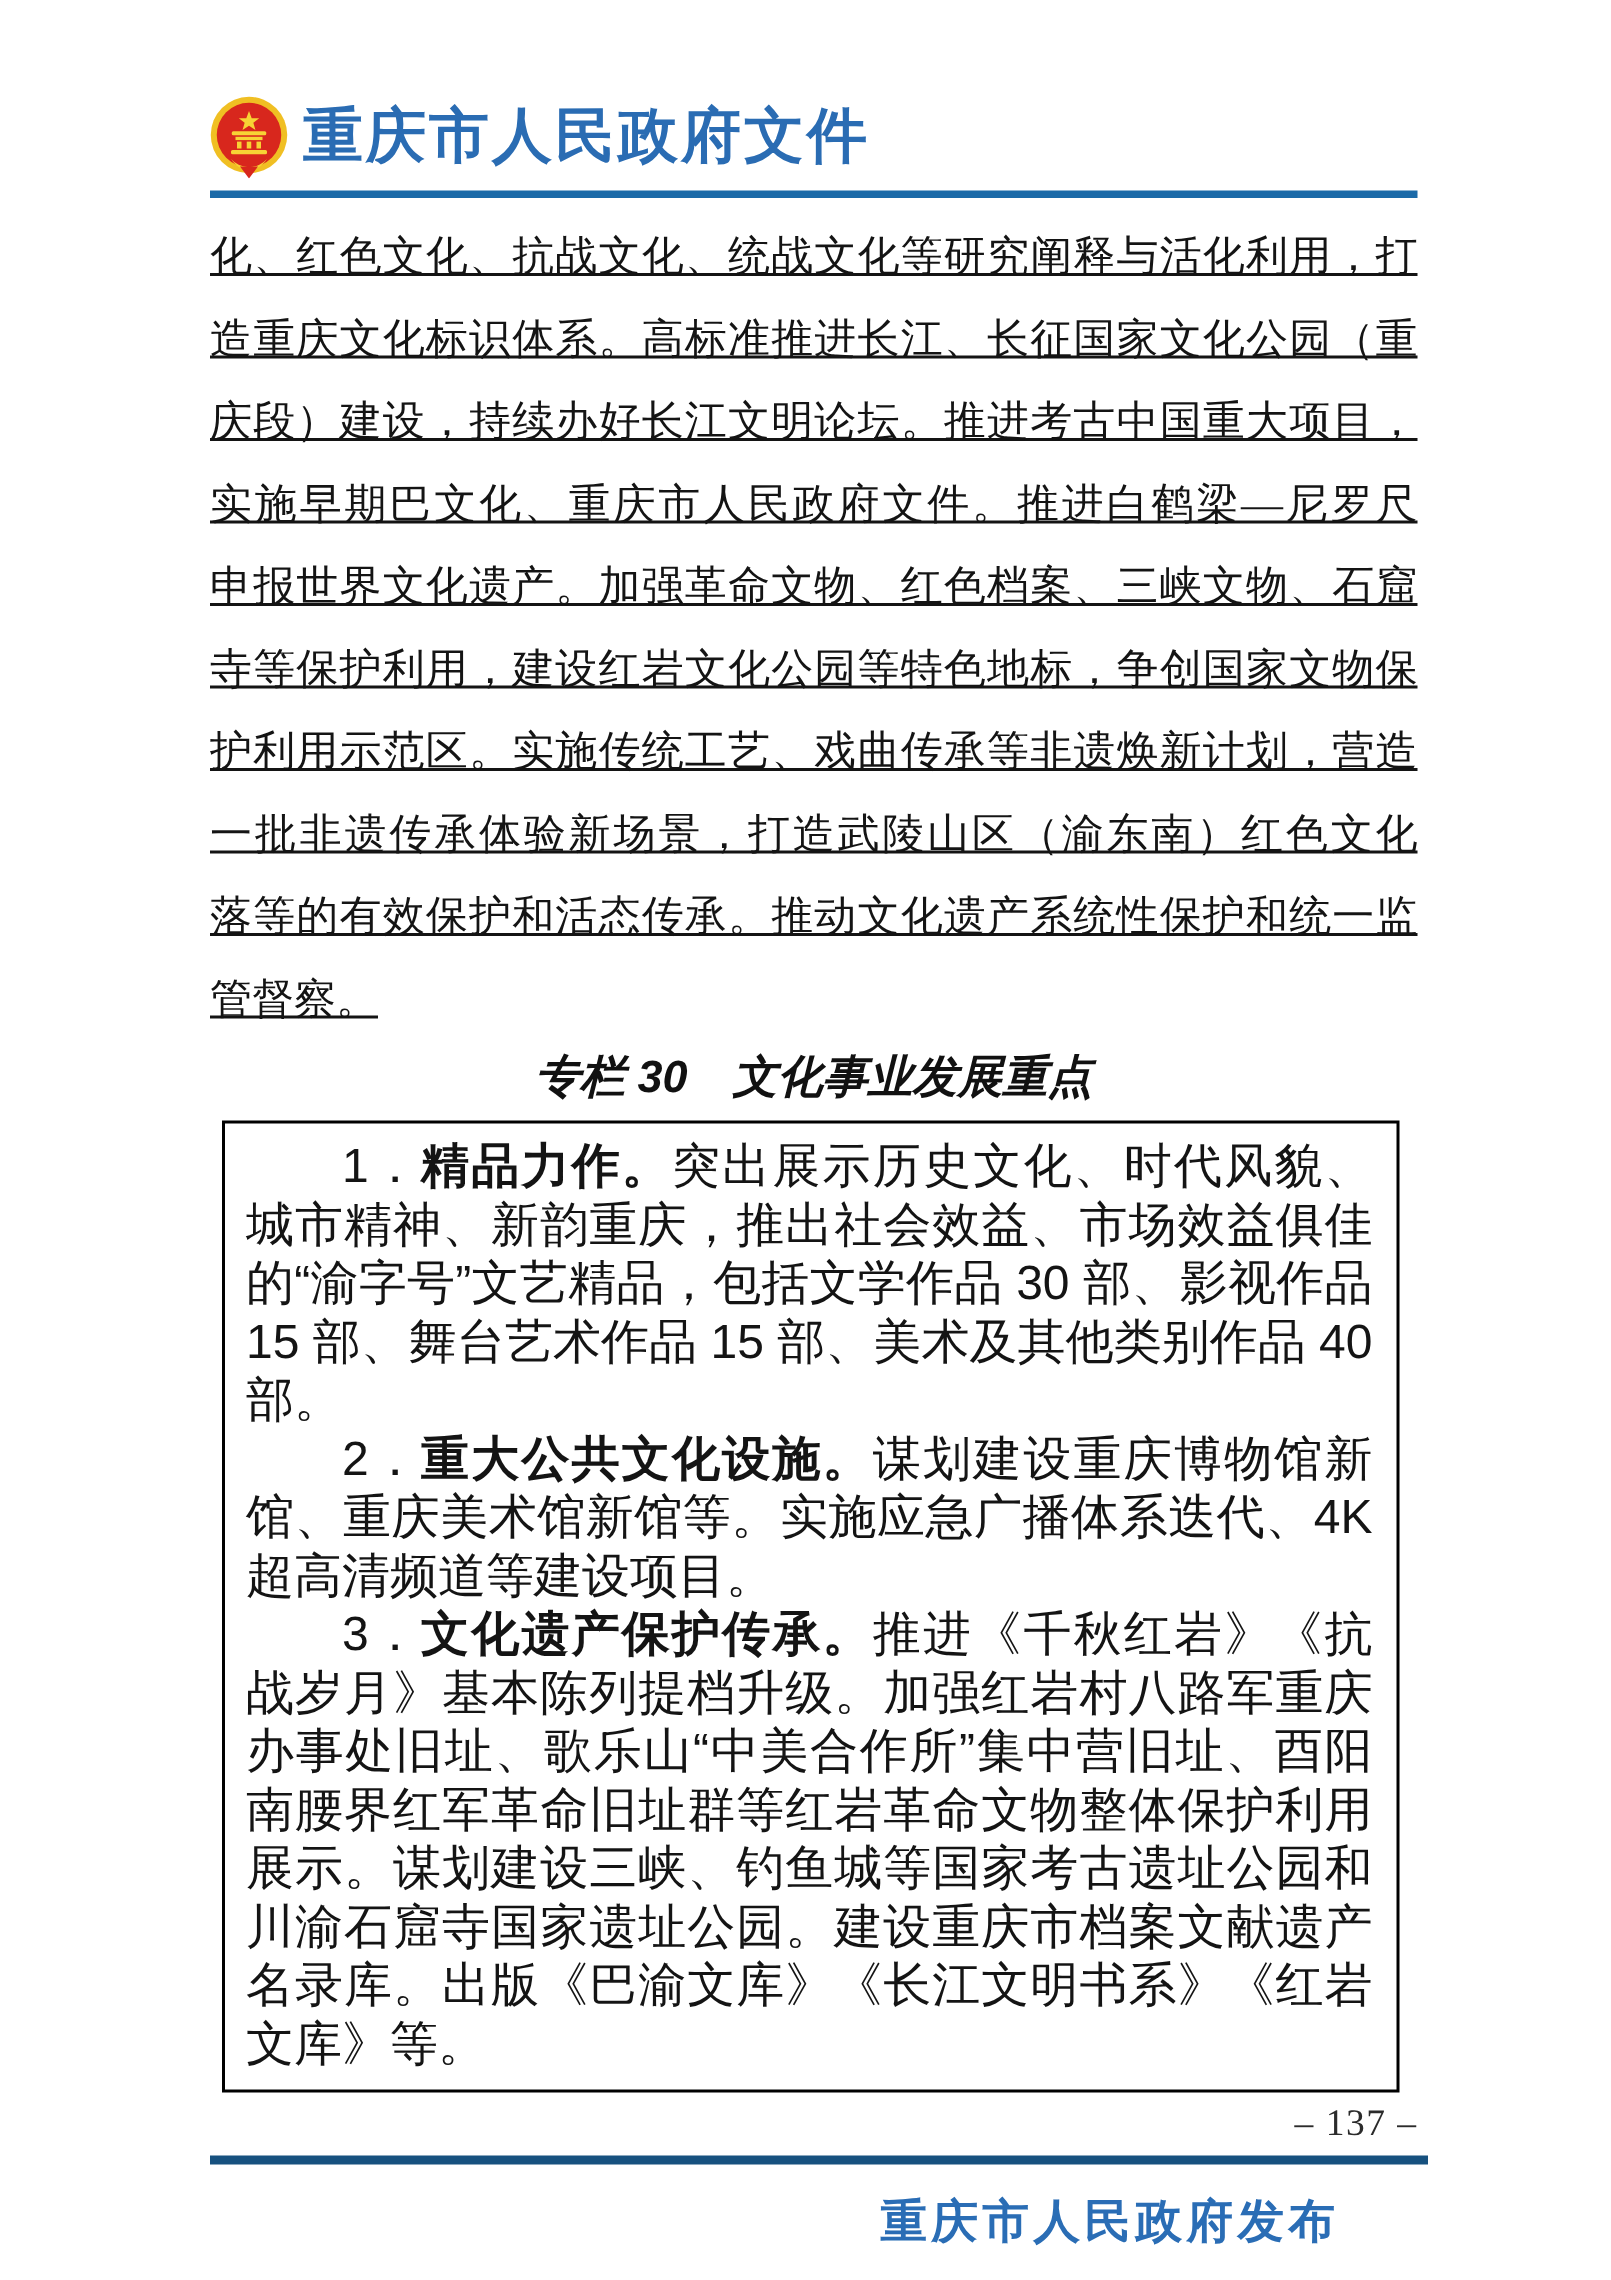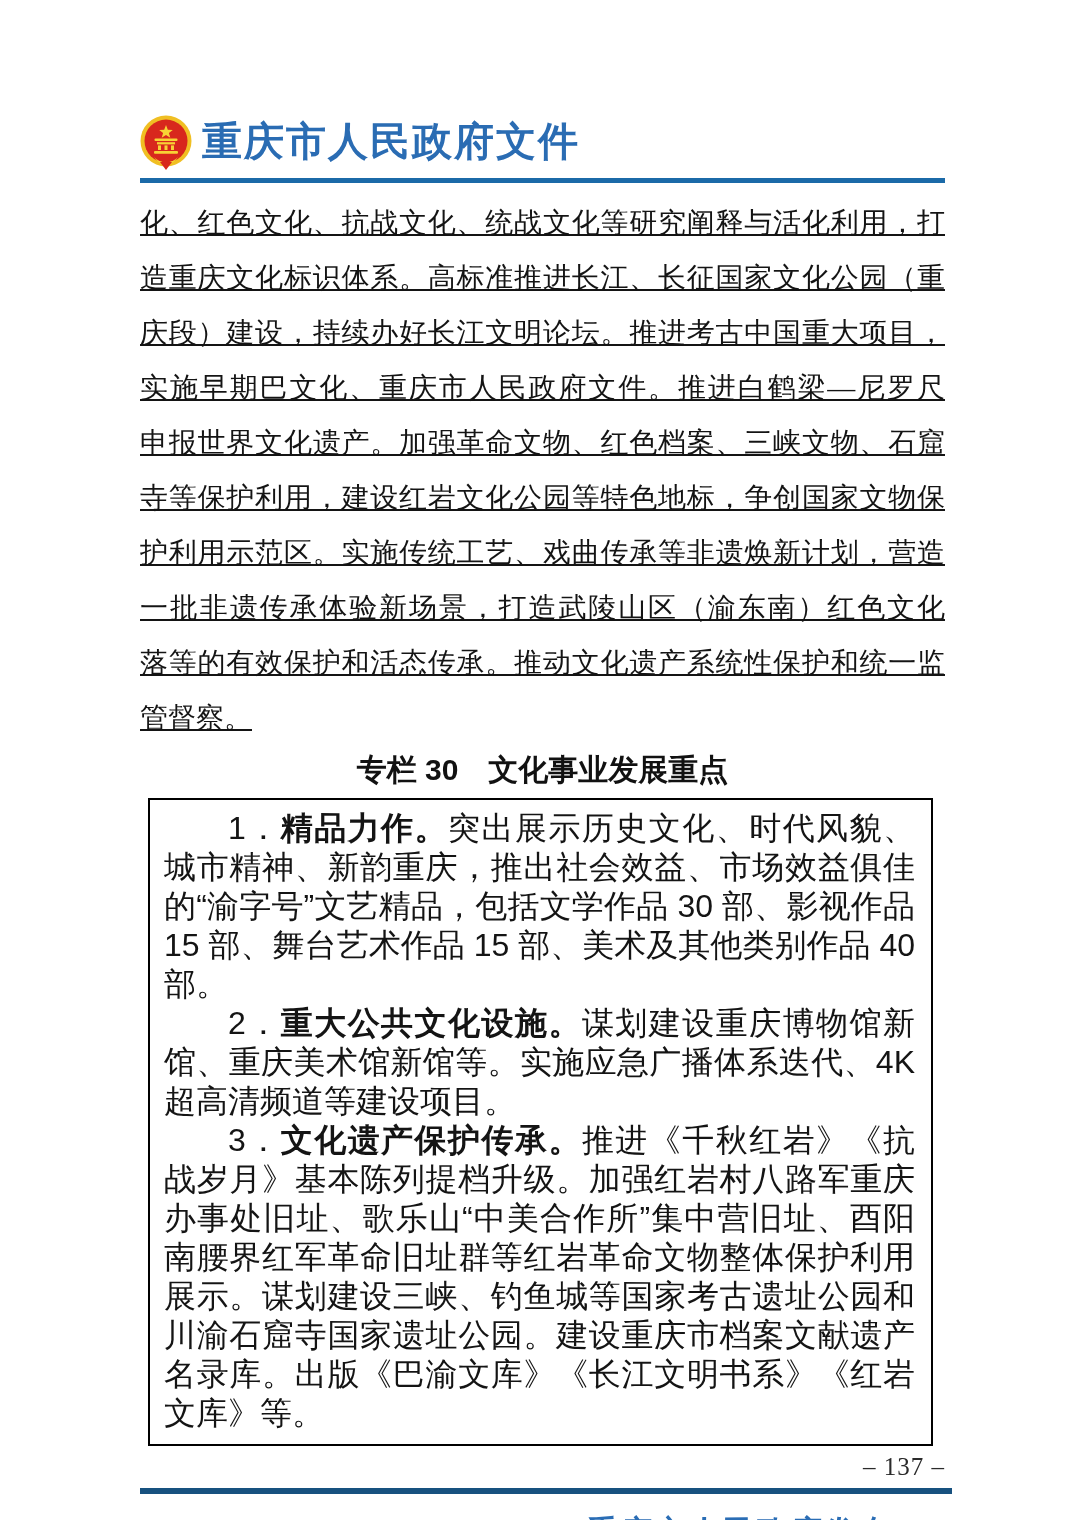--- a/index.html
+++ b/index.html
@@ -7,21 +7,21 @@
   body {
     width: 1074px; height: 1520px;
     background: #ffffff;
     font-family: "Liberation Serif", "DejaVu Serif", serif;
     color: #1a1a1a;
     overflow: hidden;
   }
   .page {
     position: relative;
     width: 1074px; height: 1278px;
-    padding: 113px 129px 0 140px;
+    padding: 62px 129px 0 140px;
   }
   
   .doc-header { width: 805px; }
   .header-row { display: flex; align-items: center; height: 58px; }
   .emblem { width: 52px; height: 56px; flex: 0 0 auto; margin-right: 10px; }
   .header-title {
     font-size: 40px; font-weight: bold; color: #2a6cb3;
     letter-spacing: 2px; line-height: 1; white-space: nowrap;
   }
   .header-rule {
@@ -36,21 +36,21 @@
     text-align: justify; text-align-last: justify;
     text-justify: inter-character;
     white-space: nowrap;
     text-decoration: underline;
   }
   .body-line.last { text-align: left; text-align-last: left; }
   
   .column-title {
     margin: 5px 0 0 0; width: 805px;
     text-align: center; font-family: "Liberation Sans", "DejaVu Sans", sans-serif;
-    font-size: 30px; font-weight: bold; color: #111; line-height: 40px;
+    font-size: 30px; font-weight: bold; color: #111; line-height: 40px; font-style: italic;
   }
   .column-box {
     margin: 8px 12px 0 8px;
     border: 2px solid #000000;
     padding: 9px 16px 11px 14px;
     font-family: "Liberation Sans", "DejaVu Sans", sans-serif;
     font-size: 32px; line-height: 39px; color: #141414;
   }
   .box-item {
     margin: 0; text-indent: 2em;

